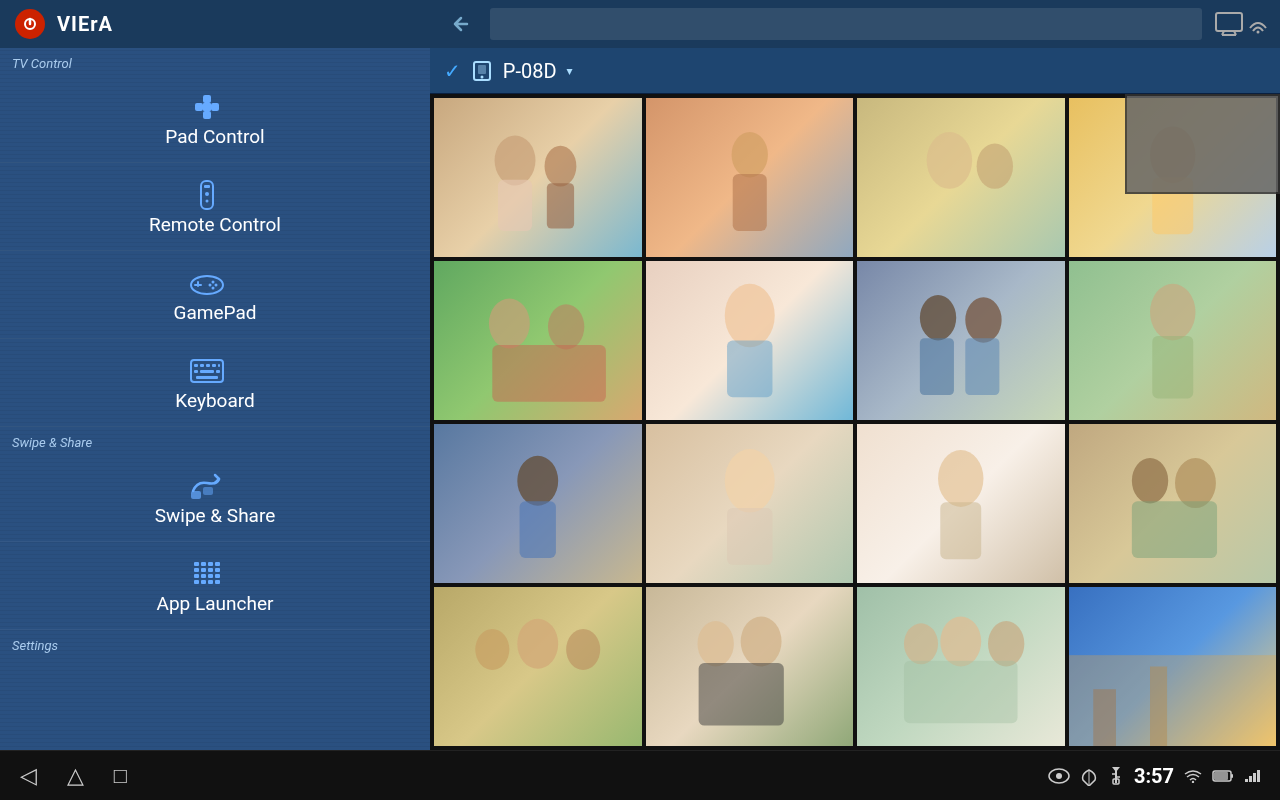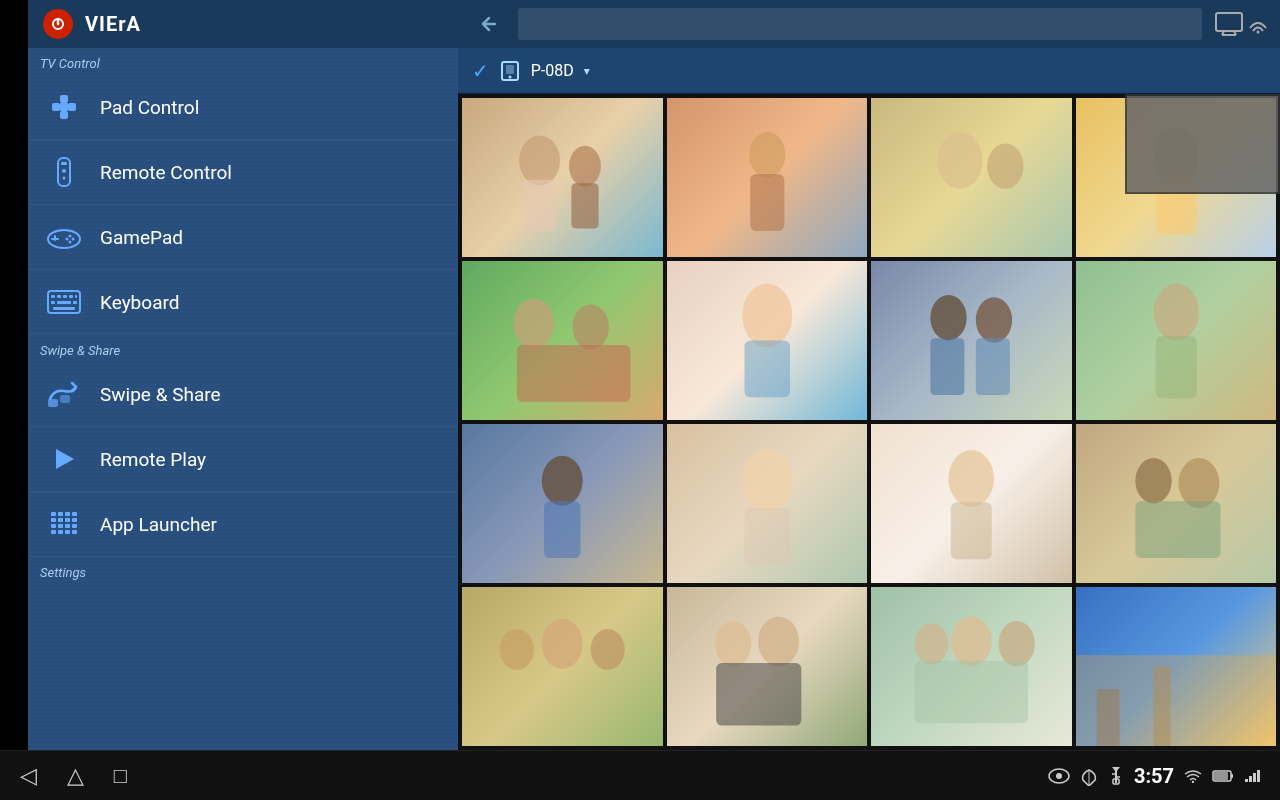--- a/index.html
+++ b/index.html
@@ -11,21 +11,20 @@
       font-family: 'Roboto', Arial, sans-serif;
       display: flex;
       flex-direction: column;
     }
 
     
     .main-container {
       display: flex;
       flex: 1;
       height: calc(100% - 50px);
-      padding-left: 28px;
     }
 
     
     .sidebar {
       width: 430px;
       background: #2a5080;
       background-image: repeating-linear-gradient(
         0deg,
         transparent,
         transparent 3px,
@@ -76,20 +75,21 @@
       padding: 8px 12px 4px 12px;
       font-style: italic;
     }
 
     .nav-item {
       display: flex;
       align-items: center;
       padding: 14px 16px;
       cursor: pointer;
       border-bottom: 1px solid rgba(255,255,255,0.05);
+      flex-direction: column;
     }
 
     .nav-item .icon-wrap {
       width: 40px;
       height: 36px;
       display: flex;
       align-items: center;
       justify-content: center;
       margin-right: 16px;
       flex-shrink: 0;
@@ -150,21 +150,21 @@
       border-bottom: 1px solid #0a2040;
     }
 
     .check-icon {
       color: #4af;
       font-size: 20px;
     }
 
     .device-name {
       color: #fff;
-      font-size: 16px;
+      font-size: 20px;
     }
 
     .dropdown-arrow {
       color: #adf;
       font-size: 12px;
     }
 
     
     .photo-grid {
       flex: 1;
@@ -346,28 +346,20 @@
           <path d="M26 4 L30 8 L26 12" fill="none" stroke="#6af" stroke-width="2.5" stroke-linecap="round" stroke-linejoin="round"></path>
           <rect x="2" y="20" width="10" height="8" rx="2" fill="#6af" opacity="0.7"></rect>
           <rect x="14" y="16" width="10" height="8" rx="2" fill="#6af" opacity="0.5"></rect>
         </svg>
       </div>
       <span class="item-label">Swipe &amp; Share</span>
     </div>
 
 
 
-    <div class="nav-item">
-      <div class="icon-wrap">
-        <svg width="28" height="28" viewBox="0 0 28 28">
-          <polygon points="6,4 24,14 6,24" fill="#6af"></polygon>
-        </svg>
-      </div>
-      <span class="item-label">Remote Play</span>
-    </div>
 
     <div class="nav-item">
       <div class="icon-wrap">
         <svg width="30" height="28" viewBox="0 0 30 28">
           <rect x="2" y="2" width="5" height="4" rx="1" fill="#6af"></rect>
           <rect x="9" y="2" width="5" height="4" rx="1" fill="#6af"></rect>
           <rect x="16" y="2" width="5" height="4" rx="1" fill="#6af"></rect>
           <rect x="23" y="2" width="5" height="4" rx="1" fill="#6af"></rect>
           <rect x="2" y="8" width="5" height="4" rx="1" fill="#6af"></rect>
           <rect x="9" y="8" width="5" height="4" rx="1" fill="#6af"></rect>

